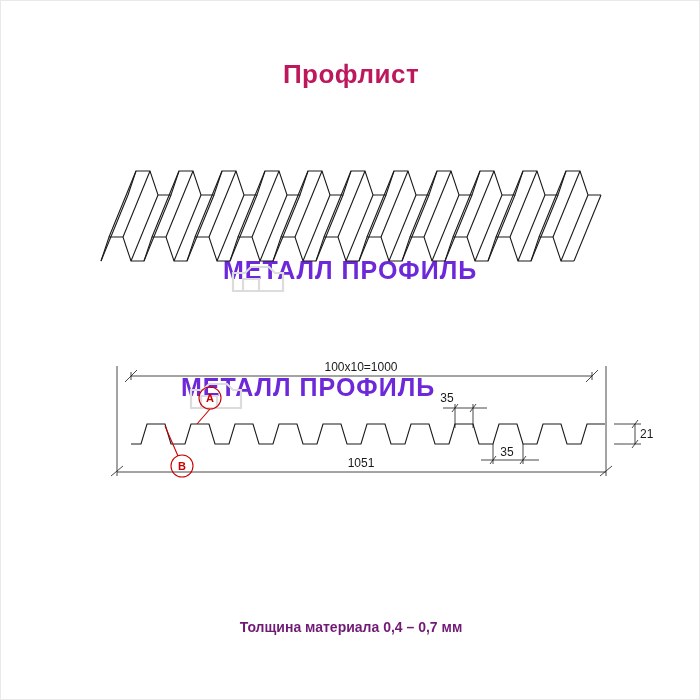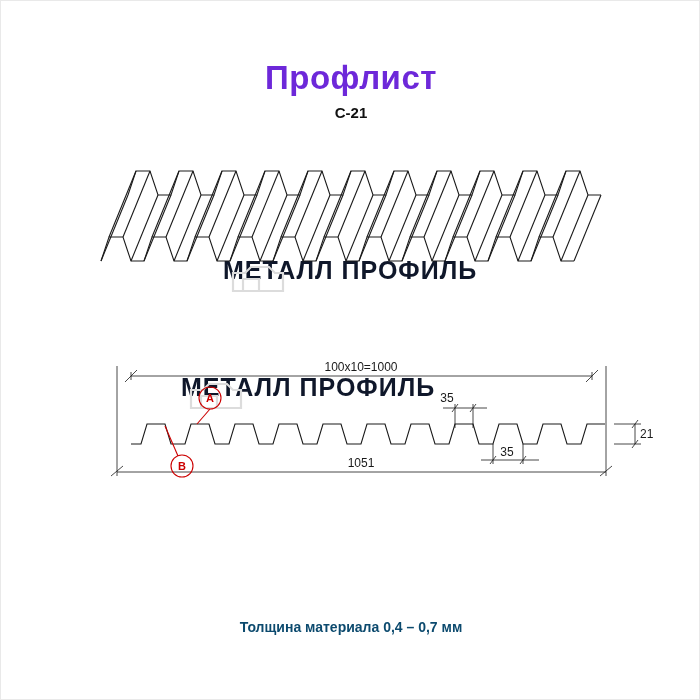--- a/index.html
+++ b/index.html
@@ -21,63 +21,63 @@
     height: 700px;
     border: 1px solid #e9e9e9;
     box-sizing: border-box;
   }
   .title {
     position: absolute;
     top: 58px;
     left: 0;
     width: 700px;
     text-align: center;
-    font-size: 33px;
+    font-size: 26px;
     font-weight: bold;
     letter-spacing: 0.5px;
-    color: #6d28d9;
+    color: #be185d;
   }
   .subtitle {
     position: absolute;
     top: 103px;
     left: 0;
     width: 700px;
     text-align: center;
     font-size: 15px;
     font-weight: bold;
     color: #111111;
   }
   .footer-note {
     position: absolute;
     top: 618px;
     left: 0;
     width: 700px;
     text-align: center;
     font-size: 14px;
     font-weight: bold;
-    color: #0c4a6e;
+    color: #701a75;
   }
   .iso-wrap {
     position: absolute;
     left: 75px;
     top: 148px;
     width: 550px;
     height: 135px;
   }
   .draw-wrap {
     position: absolute;
     left: 68px;
     top: 345px;
     width: 585px;
     height: 160px;
   }
   .wm {
     position: absolute;
     pointer-events: none;
-    color: #0f172a;
+    color: #6d28d9;
     font-weight: bold;
     font-family: "Liberation Sans", sans-serif;
     white-space: nowrap;
   }
   .wm1 {
     left: 222px;
     top: 255px;
     font-size: 25px;
     letter-spacing: 1px;
   }
@@ -97,21 +97,20 @@
   .red { stroke: #cc0000; fill: none; stroke-width: 1.1; }
   .red-text { fill: #cc0000; font-size: 11px; font-family: "Liberation Sans", sans-serif; font-weight: bold; }
   .dim-text { fill: #1a1a1a; font-size: 12px; font-family: "Liberation Sans", sans-serif; }
 </style>
 </head>
 <body>
 
 <div class="page">
 
   <div class="title">Профлист</div>
-  <div class="subtitle">С-21</div>
 
   <div class="wm wm1">МЕТАЛЛ ПРОФИЛЬ</div>
   <div class="wm wm2">МЕТАЛЛ ПРОФИЛЬ</div>
 
   <div class="wm-logo" style="left:228px; top:262px;">
     <svg width="58" height="34" viewBox="0 0 58 34">
       <path d="M4 28 L4 10 L16 10 L22 4 L40 4 L46 10 L54 10 L54 28 Z" fill="none" stroke="#dcdcdc" stroke-width="2.2"></path>
       <path d="M14 28 L14 16 L30 16 L30 28" fill="none" stroke="#dcdcdc" stroke-width="2.2"></path>
     </svg>
   </div>

